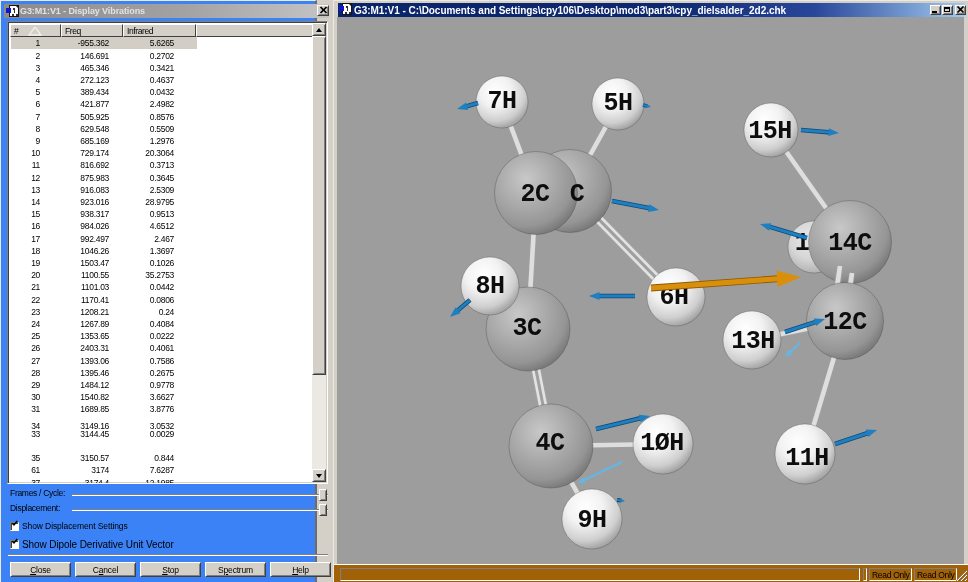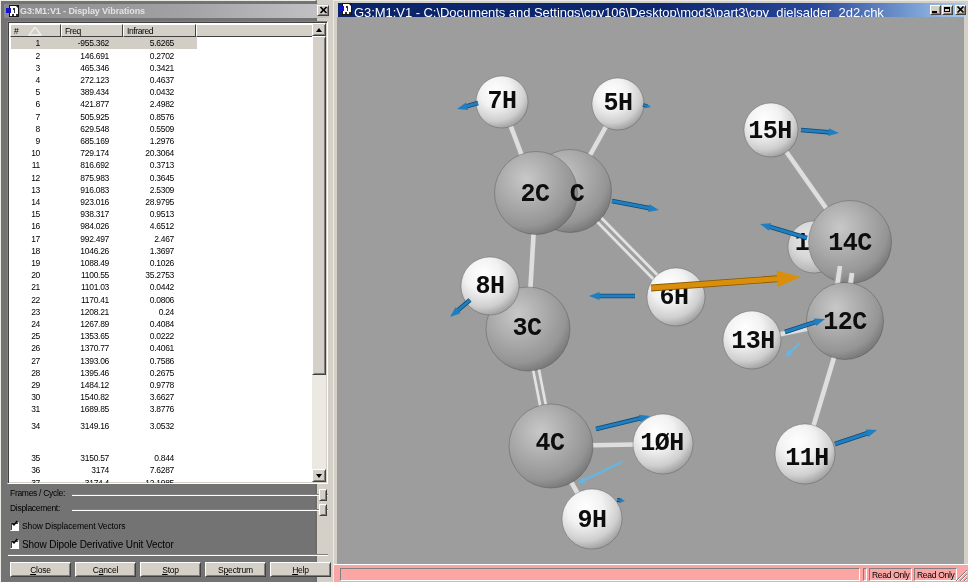--- a/index.html
+++ b/index.html
@@ -42,37 +42,37 @@
     background:linear-gradient(90deg,#0a246a 0%,#0e2870 52%,#29479a 76%,#6e94cc 90%,#a6caf0 100%)">
     <div class="abs" style="left:1px;top:0px;width:14px;height:13px">
         <div class="abs" style="left:3px;top:0;width:10px;height:12px;background:#fff;border:1px solid #151515"></div>
         <div class="abs" style="left:10px;top:1px;width:0;height:0;border-left:3px solid transparent;border-top:3px solid #151515"></div>
         <div class="abs" style="left:0;top:2.5px;width:5px;height:5px;background:#1313cc"></div>
         <div class="abs" style="left:7px;top:2.5px;width:2px;height:2px;background:#303030"></div>
         <div class="abs" style="left:7.5px;top:5px;width:1px;height:3px;background:#303030"></div>
         <div class="abs" style="left:5.5px;top:8.5px;width:2px;height:2px;background:#303030"></div>
         <div class="abs" style="left:9.5px;top:8.5px;width:2px;height:2px;background:#303030"></div>
       </div>
-    <div class="abs" style="left:16px;top:2px;font-size:13px;font-weight:normal;color:#fff;letter-spacing:-0.05px;white-space:nowrap">G3:M1:V1 - C:\Documents and Settings\cpy106\Desktop\mod3\part3\cpy_dielsalder_2d2.chk</div>
+    <div class="abs" style="left:16px;top:2px;font-size:10px;font-weight:bold;color:#fff;letter-spacing:-0.05px;white-space:nowrap">G3:M1:V1 - C:\Documents and Settings\cpy106\Desktop\mod3\part3\cpy_dielsalder_2d2.chk</div>
 
     <div class="raised abs" style="left:592px;top:2px;width:11px;height:10px">
       <div class="abs" style="left:1px;top:5px;width:5px;height:2px;background:#000"></div>
     </div>
     <div class="raised abs" style="left:604px;top:2px;width:11px;height:10px">
       <div class="abs" style="left:1px;top:1px;width:6px;height:5px;border:1px solid #000;border-top-width:2px"></div>
     </div>
     <div class="raised abs" style="left:617px;top:2px;width:11px;height:10px">
       <svg width="9" height="8" style="position:absolute;left:0px;top:0px">
           <line x1="1.5" y1="0.5" x2="7.5" y2="6.5" stroke="#000" stroke-width="1.7"></line>
           <line x1="7.5" y1="0.5" x2="1.5" y2="6.5" stroke="#000" stroke-width="1.7"></line>
         </svg>
       </div>
   </div>
 
-  <div class="abs" style="left:0;top:563px;width:635px;height:19px;background:#fca5a5;border-top:1px solid #fff">
+  <div class="abs" style="left:0;top:563px;width:635px;height:19px;background:#a16207;border-top:1px solid #fff">
     <div class="sunken abs" style="left:6px;top:3px;width:520px;height:13px"></div>
     <div class="sunken abs" style="left:529px;top:3px;width:4px;height:13px"></div>
     <div class="sunken abs" style="left:535px;top:3px;width:43px;height:13px">
       <div class="sbtext" style="left:2px;top:0">Read Only</div>
       </div>
     <div class="sunken abs" style="left:580px;top:3px;width:43px;height:13px">
       <div class="sbtext" style="left:2px;top:0">Read Only</div>
       </div>
     <svg class="abs" style="left:621px;top:4px" width="12" height="12">
       <line x1="12" y1="1" x2="1" y2="12" stroke="#808080"></line>
@@ -204,21 +204,21 @@
     <polygon points="651.0,107.0 645.6,107.9 646.7,103.7" fill="#1f7fc0"></polygon>
 <line x1="617.0" y1="500.0" x2="621.3" y2="500.5" stroke="#0e4a77" stroke-width="3.8"></line>
     <line x1="617.0" y1="500.0" x2="621.3" y2="500.5" stroke="#1f7fc0" stroke-width="2.2"></line>
     <polygon points="625.0,501.0 619.8,502.6 620.3,498.2" fill="#1f7fc0"></polygon>
 <line x1="800.0" y1="343.0" x2="788.8" y2="353.4" stroke="#62b7e6" stroke-width="2.2"></line>
     <polygon points="785.0,357.0 788.1,350.0 792.2,354.4" fill="#62b7e6"></polygon>
 <line x1="622.0" y1="462.0" x2="582.7" y2="480.7" stroke="#62b7e6" stroke-width="2.2"></line>
     <polygon points="578.0,483.0 583.0,477.3 585.6,482.7" fill="#62b7e6"></polygon>
 </svg>
 
-<div class="abs" style="left:0;top:0;width:317px;height:582px;background:#737373;
+<div class="abs" style="left:0;top:0;width:317px;height:582px;background:#3b82f6;
   border-top:1px solid #eceae5;border-left:1px solid #eceae5;
   border-right:2px solid #6e6c66">
 
   <div class="abs" style="left:3px;top:3px;width:325px;height:14px;
     background:linear-gradient(90deg,#8b8b8e 0%,#a2a2a5 55%,#c4c4c6 100%)">
     <div class="abs" style="left:2px;top:1px;width:14px;height:13px">
         <div class="abs" style="left:3px;top:0;width:10px;height:12px;background:#fff;border:1px solid #151515"></div>
         <div class="abs" style="left:10px;top:1px;width:0;height:0;border-left:3px solid transparent;border-top:3px solid #151515"></div>
         <div class="abs" style="left:0;top:2.5px;width:5px;height:5px;background:#1313cc"></div>
         <div class="abs" style="left:7px;top:2.5px;width:2px;height:2px;background:#303030"></div>
@@ -325,21 +325,21 @@
         <span class="c2">992.497</span>
         <span class="c3">2.467</span>
       </div>
 <div class="lvrow" style="top:242.8px;height:12.0px">
         <span class="c1">18</span>
         <span class="c2">1046.26</span>
         <span class="c3">1.3697</span>
       </div>
 <div class="lvrow" style="top:255.0px;height:12.0px">
         <span class="c1">19</span>
-        <span class="c2">1088.49</span>
+        <span class="c2">1503.47</span>
         <span class="c3">0.1026</span>
       </div>
 <div class="lvrow" style="top:267.2px;height:12.0px">
         <span class="c1">20</span>
         <span class="c2">1100.55</span>
         <span class="c3">35.2753</span>
       </div>
 <div class="lvrow" style="top:279.4px;height:12.0px">
         <span class="c1">21</span>
         <span class="c2">1101.03</span>
@@ -360,21 +360,21 @@
         <span class="c2">1267.89</span>
         <span class="c3">0.4084</span>
       </div>
 <div class="lvrow" style="top:328px;height:12.0px">
         <span class="c1">25</span>
         <span class="c2">1353.65</span>
         <span class="c3">0.0222</span>
       </div>
 <div class="lvrow" style="top:340.4px;height:12.0px">
         <span class="c1">26</span>
-        <span class="c2">1370.77</span>
+        <span class="c2">2403.31</span>
         <span class="c3">0.4061</span>
       </div>
 <div class="lvrow" style="top:352.6px;height:12.0px">
         <span class="c1">27</span>
         <span class="c2">1393.06</span>
         <span class="c3">0.7586</span>
       </div>
 <div class="lvrow" style="top:364.8px;height:12.0px">
         <span class="c1">28</span>
         <span class="c2">1395.46</span>
@@ -388,32 +388,37 @@
 <div class="lvrow" style="top:389.2px;height:12.0px">
         <span class="c1">30</span>
         <span class="c2">1540.82</span>
         <span class="c3">3.6627</span>
       </div>
 <div class="lvrow" style="top:401.4px;height:12.0px">
         <span class="c1">31</span>
         <span class="c2">1689.85</span>
         <span class="c3">3.8776</span>
       </div>
+<div class="lvrow" style="top:425.8px;height:12.0px">
+        <span class="c1">33</span>
+        <span class="c2">3144.45</span>
+        <span class="c3">0.0029</span>
+      </div>
 <div class="lvrow" style="top:418px;height:12.0px">
         <span class="c1">34</span>
         <span class="c2">3149.16</span>
         <span class="c3">3.0532</span>
       </div>
 <div class="lvrow" style="top:450.2px;height:12.0px">
         <span class="c1">35</span>
         <span class="c2">3150.57</span>
         <span class="c3">0.844</span>
       </div>
 <div class="lvrow" style="top:462.4px;height:12.0px">
-        <span class="c1">36</span>
+        <span class="c1">61</span>
         <span class="c2">3174</span>
         <span class="c3">7.6287</span>
       </div>
 <div class="lvrow" style="top:474.6px;height:7.4px">
         <span class="c1">37</span>
         <span class="c2">3174.4</span>
         <span class="c3">12.1985</span>
       </div>
 
     <div class="hcell" style="left:8px;width:51px">#
@@ -441,21 +446,21 @@
 
   <div class="abs" style="left:9px;top:502px;font-size:8.5px;letter-spacing:-0.3px">Displacement:</div>
   <div class="abs" style="left:71px;top:508px;width:256px;height:2px;border-top:1px solid #808080;border-bottom:1px solid #fff"></div>
   <div class="raised abs" style="left:318px;top:503px;width:8px;height:12px"></div>
 
   <div class="cb" style="top:521px">
       <svg class="cbk" width="7" height="7">
         <polyline points="1.2,3.2 3,5 6.2,1" fill="none" stroke="#000" stroke-width="1.4"></polyline>
       </svg>
     </div>
-  <div class="abs" style="left:21px;top:520px;font-size:8.5px;letter-spacing:-0.1px">Show Displacement Vectors</div>
+  <div class="abs" style="left:21px;top:520px;font-size:8.5px;letter-spacing:-0.1px">Show Displacement Settings</div>
   <div class="cb" style="top:539px">
       <svg class="cbk" width="7" height="7">
         <polyline points="1.2,3.2 3,5 6.2,1" fill="none" stroke="#000" stroke-width="1.4"></polyline>
       </svg>
     </div>
   <div class="abs" style="left:21px;top:538px;font-size:10px;letter-spacing:-0.1px">Show Dipole Derivative Unit Vector</div>
 
   <div class="abs" style="left:7px;top:553px;width:320px;height:2px;border-top:1px solid #808080;border-bottom:1px solid #fff"></div>
 
   <div class="btn" style="left:9px"><u>C</u>lose</div>

